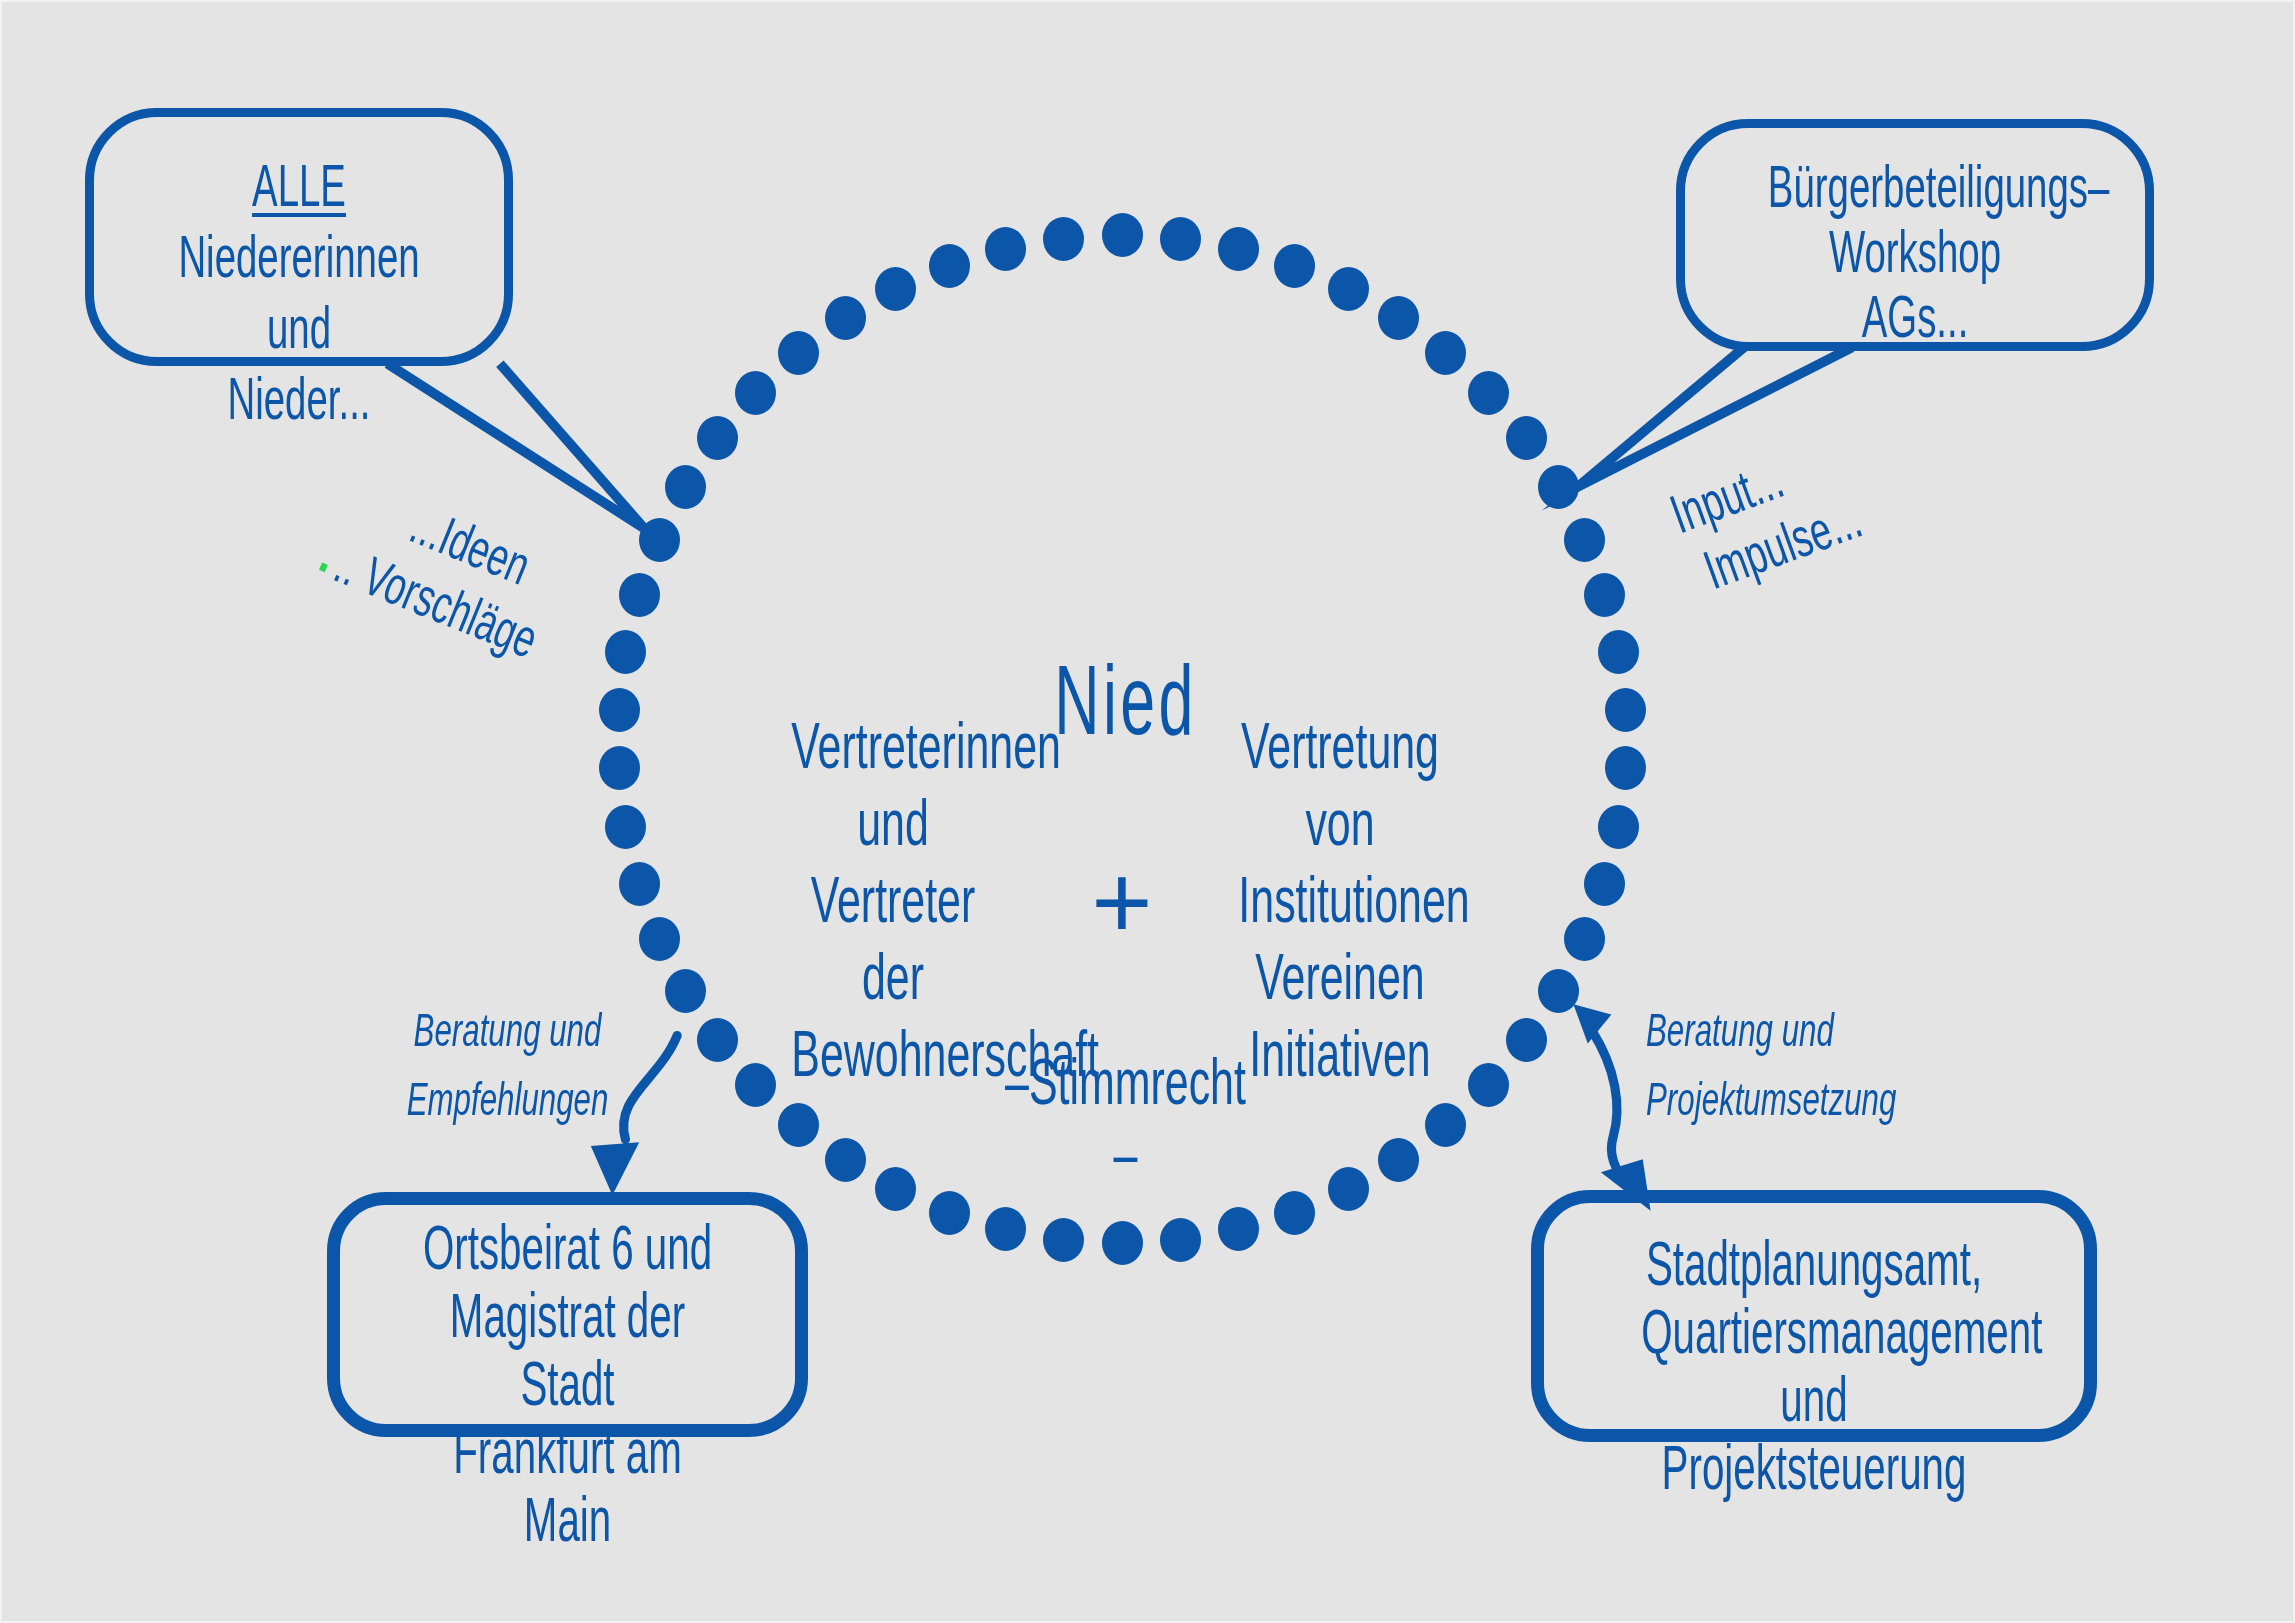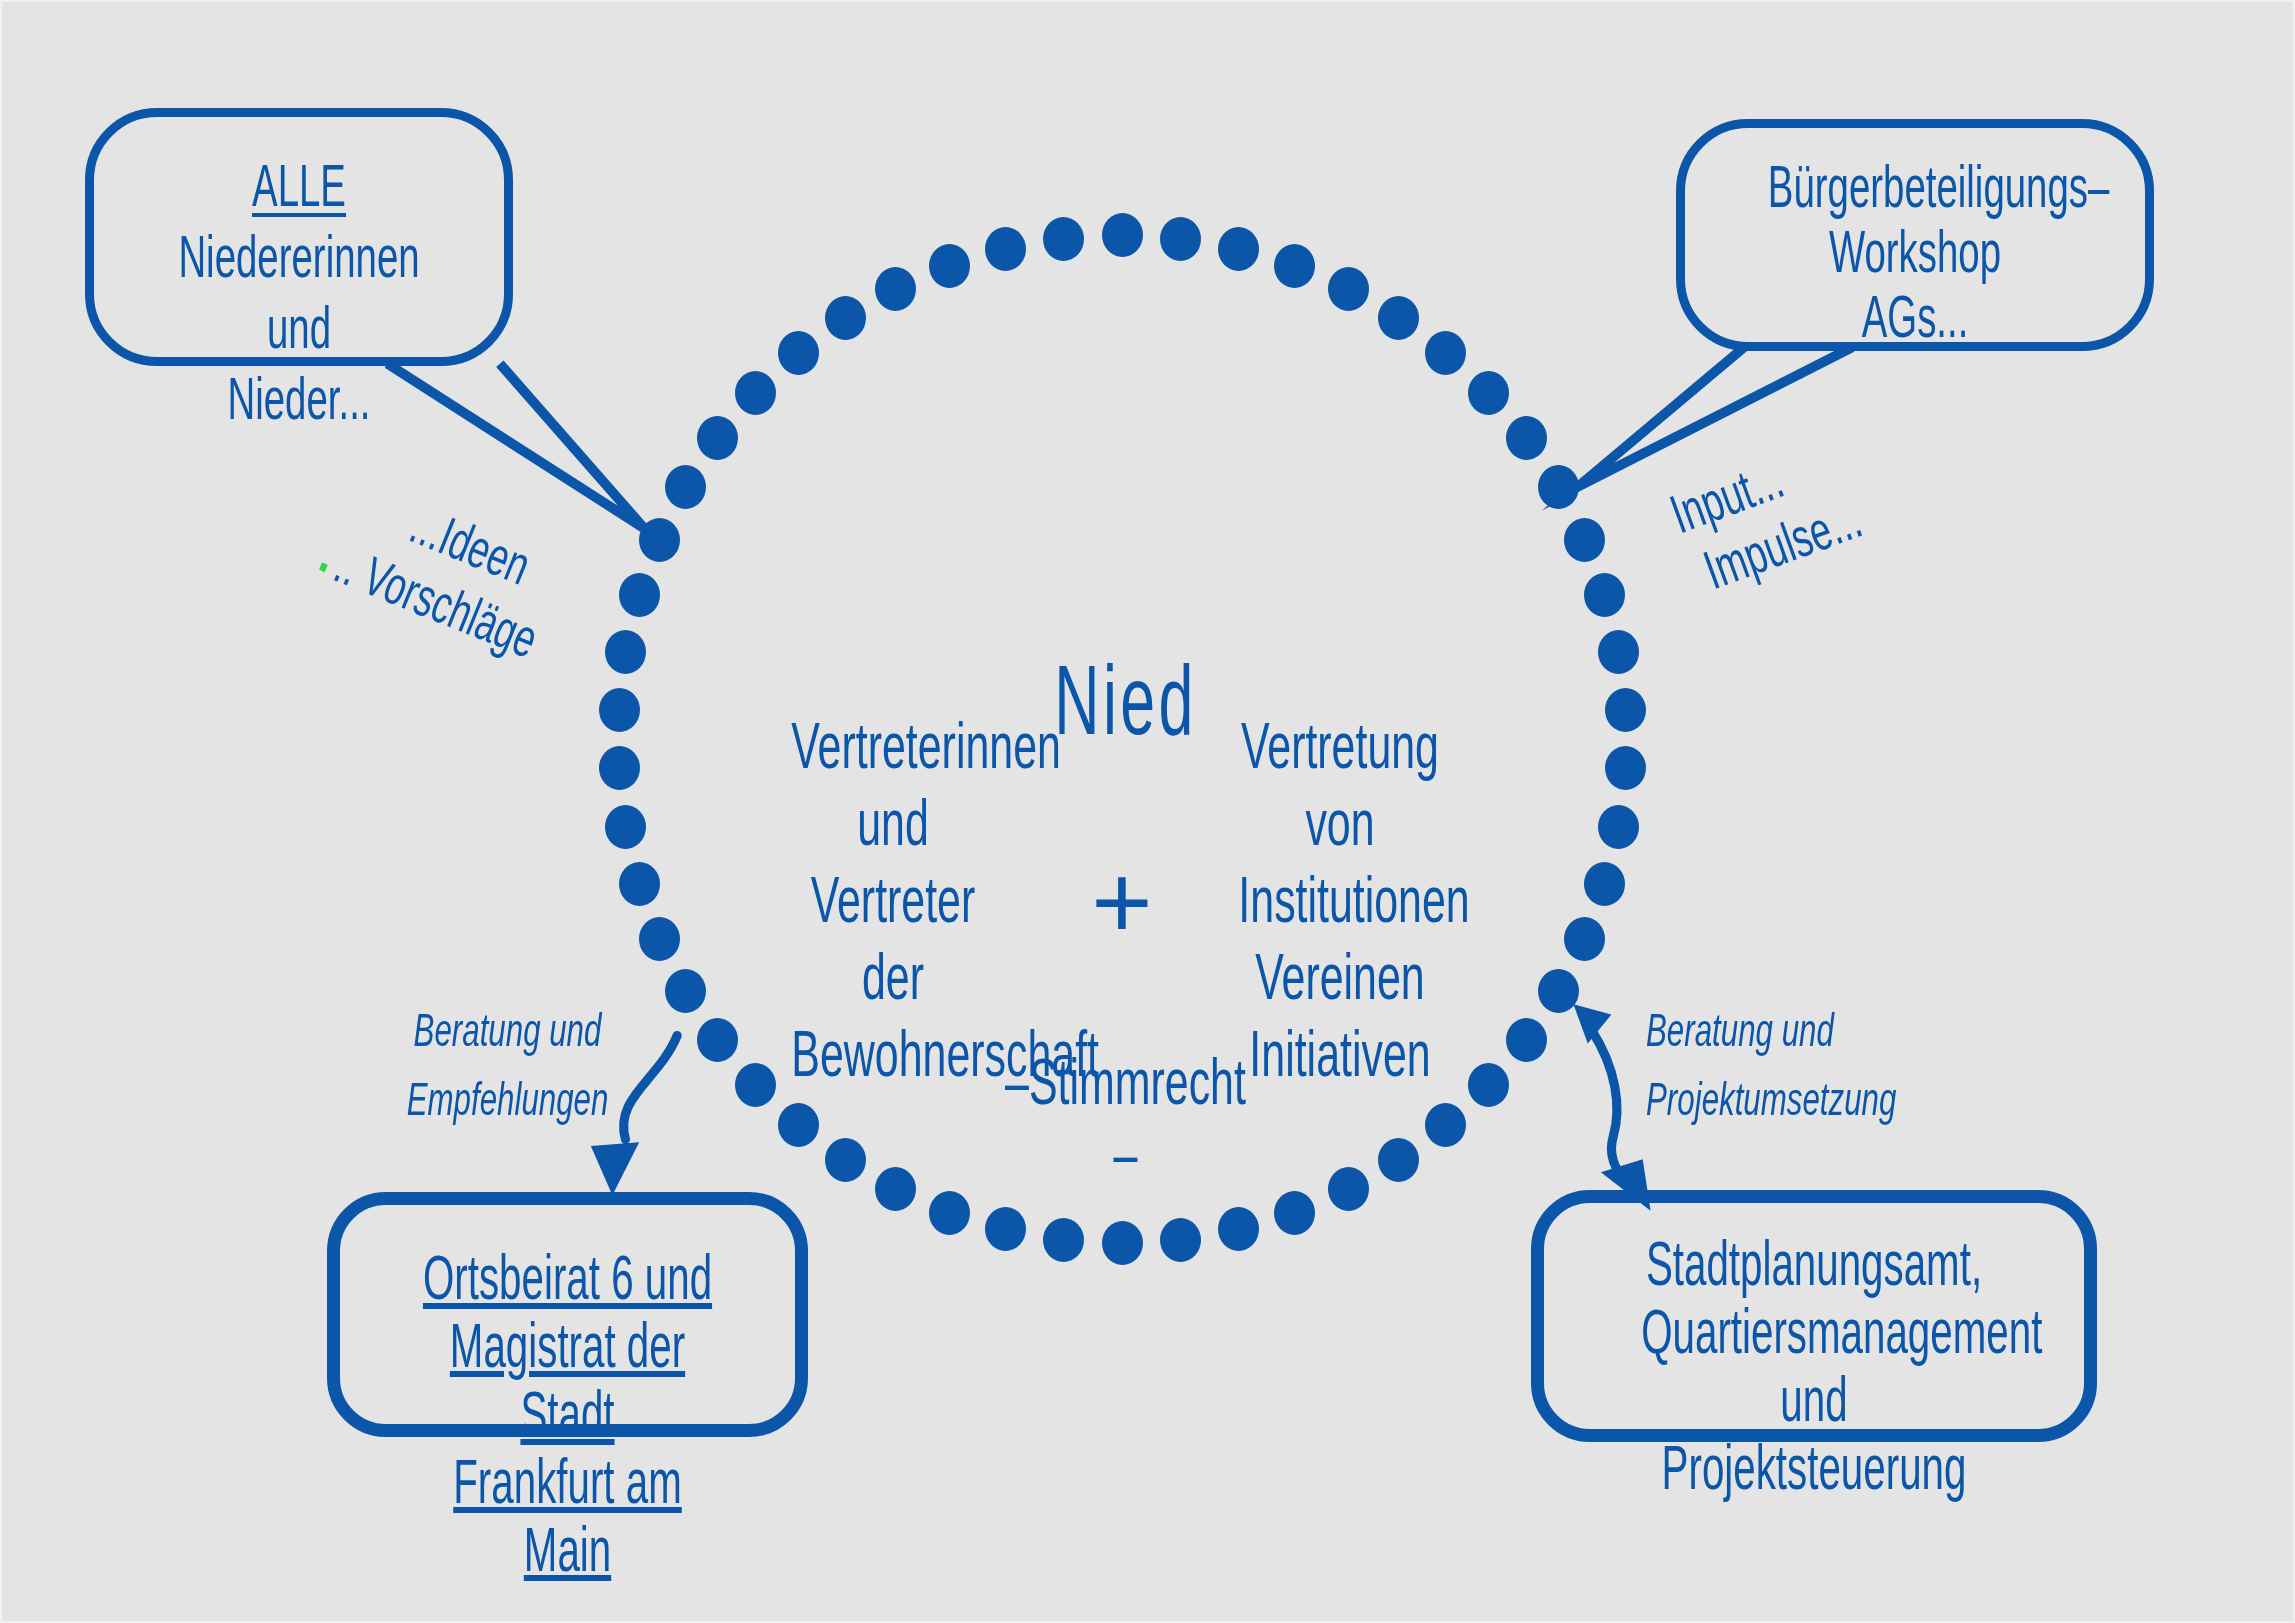--- a/index.html
+++ b/index.html
@@ -171,21 +171,21 @@
     <div class="bubble-text tr-lines" style="top:26px;">
       <span class="cond">
         <span>Bürgerbeteiligungs–</span><br>
         <span>Workshop</span><br>
         <span>AGs...</span>
       </span>
     </div>
   </div>
 
   <div class="box" style="left:327px;top:1192px;width:481px;height:245px;">
-    <div class="box-text bl-lines" style="top:38px;text-decoration:underline;">
+    <div class="box-text bl-lines" style="top:8px;">
       <span class="cond">
         <span>Ortsbeirat 6 und</span><br>
         <span>Magistrat der Stadt</span><br>
         <span>Frankfurt am Main</span>
       </span>
     </div>
   </div>
 
   <div class="box" style="left:1531px;top:1190px;width:566px;height:252px;">
     <div class="box-text br-lines" style="top:26px;">

